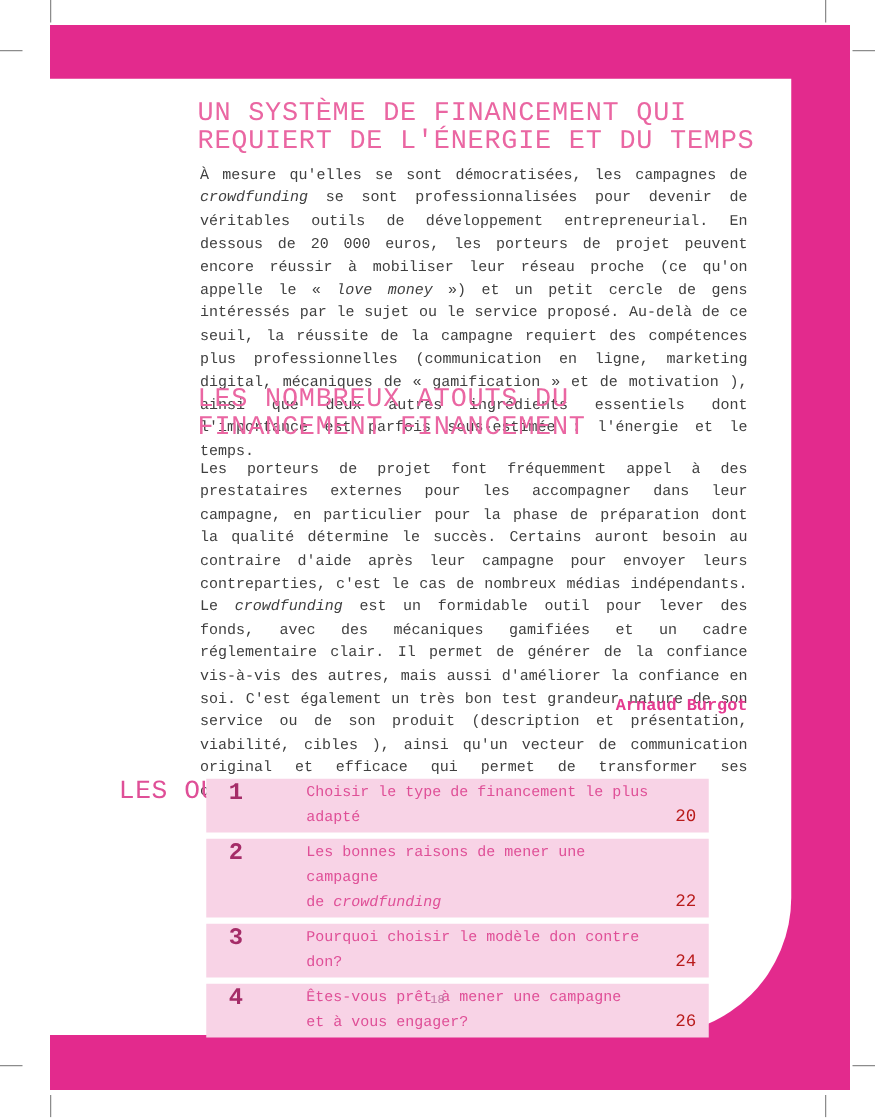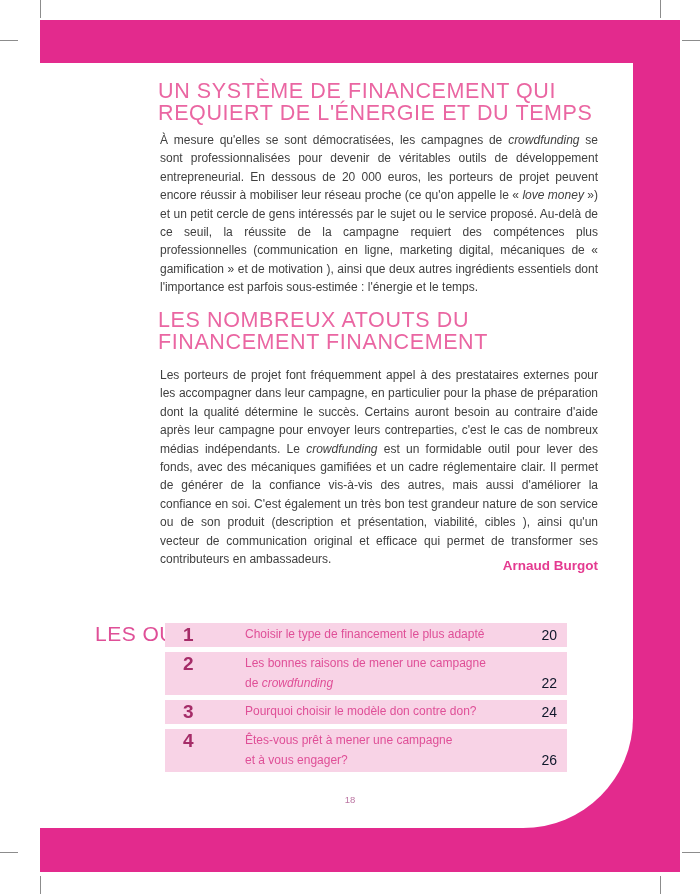--- a/index.html
+++ b/index.html
@@ -1,17 +1,17 @@
 <!DOCTYPE html>
 <html><head>
 <meta charset="utf-8">
 <style>
   html,body{margin:0;padding:0;background:#fff;}
   .page{position:relative;width:700px;height:894px;background:#ffffff;overflow:hidden;
-        font-family:Liberation Sans, sans-serif;}
+        font-family:Liberation Mono, monospace;}
   
   .frame{position:absolute;left:40px;top:20px;width:640px;height:852px;background:#e32a8d;}
   .content-area{position:absolute;left:0;top:43px;width:593px;height:765px;background:#ffffff;
         border-radius:0 0 110px 0;}
   
   .mark{position:absolute;background:#8c8c8c;}
   
   .h-pink{position:absolute;color:#ea66a2;font-size:21.5px;line-height:21.5px;
         letter-spacing:0.6px;font-weight:400;}
   
@@ -24,21 +24,21 @@
   .author .role{color:#4c4c4e;font-size:13.5px;}
   
   .toc-heading{position:absolute;left:95px;top:622px;color:#df4f97;font-size:21px;
         letter-spacing:0.5px;}
   .toc-list{position:absolute;left:165px;top:623px;width:402px;display:flex;
         flex-direction:column;gap:5px;}
   .toc-row{display:flex;background:#f8d3e6;padding:1px 10px 2px 0;}
   .toc-num{width:62px;padding-left:18px;font-size:19px;font-weight:bold;color:#a52c68;
         line-height:21px;flex:none;}
   .toc-label{flex:1;font-size:12px;line-height:20px;color:#df4f97;white-space:pre-line;}
-  .toc-page{align-self:flex-end;font-size:14px;color:#0f172a;line-height:20px;padding-left:8px;}
+  .toc-page{align-self:flex-end;font-size:14px;color:#b91c1c;line-height:20px;padding-left:8px;}
   
   .folio{position:absolute;left:40px;top:794px;width:620px;text-align:center;
         font-size:9.5px;color:#bc76a3;}
 </style>
 </head>
 <body>
 
 <div class="page">
 
   <div class="frame">

